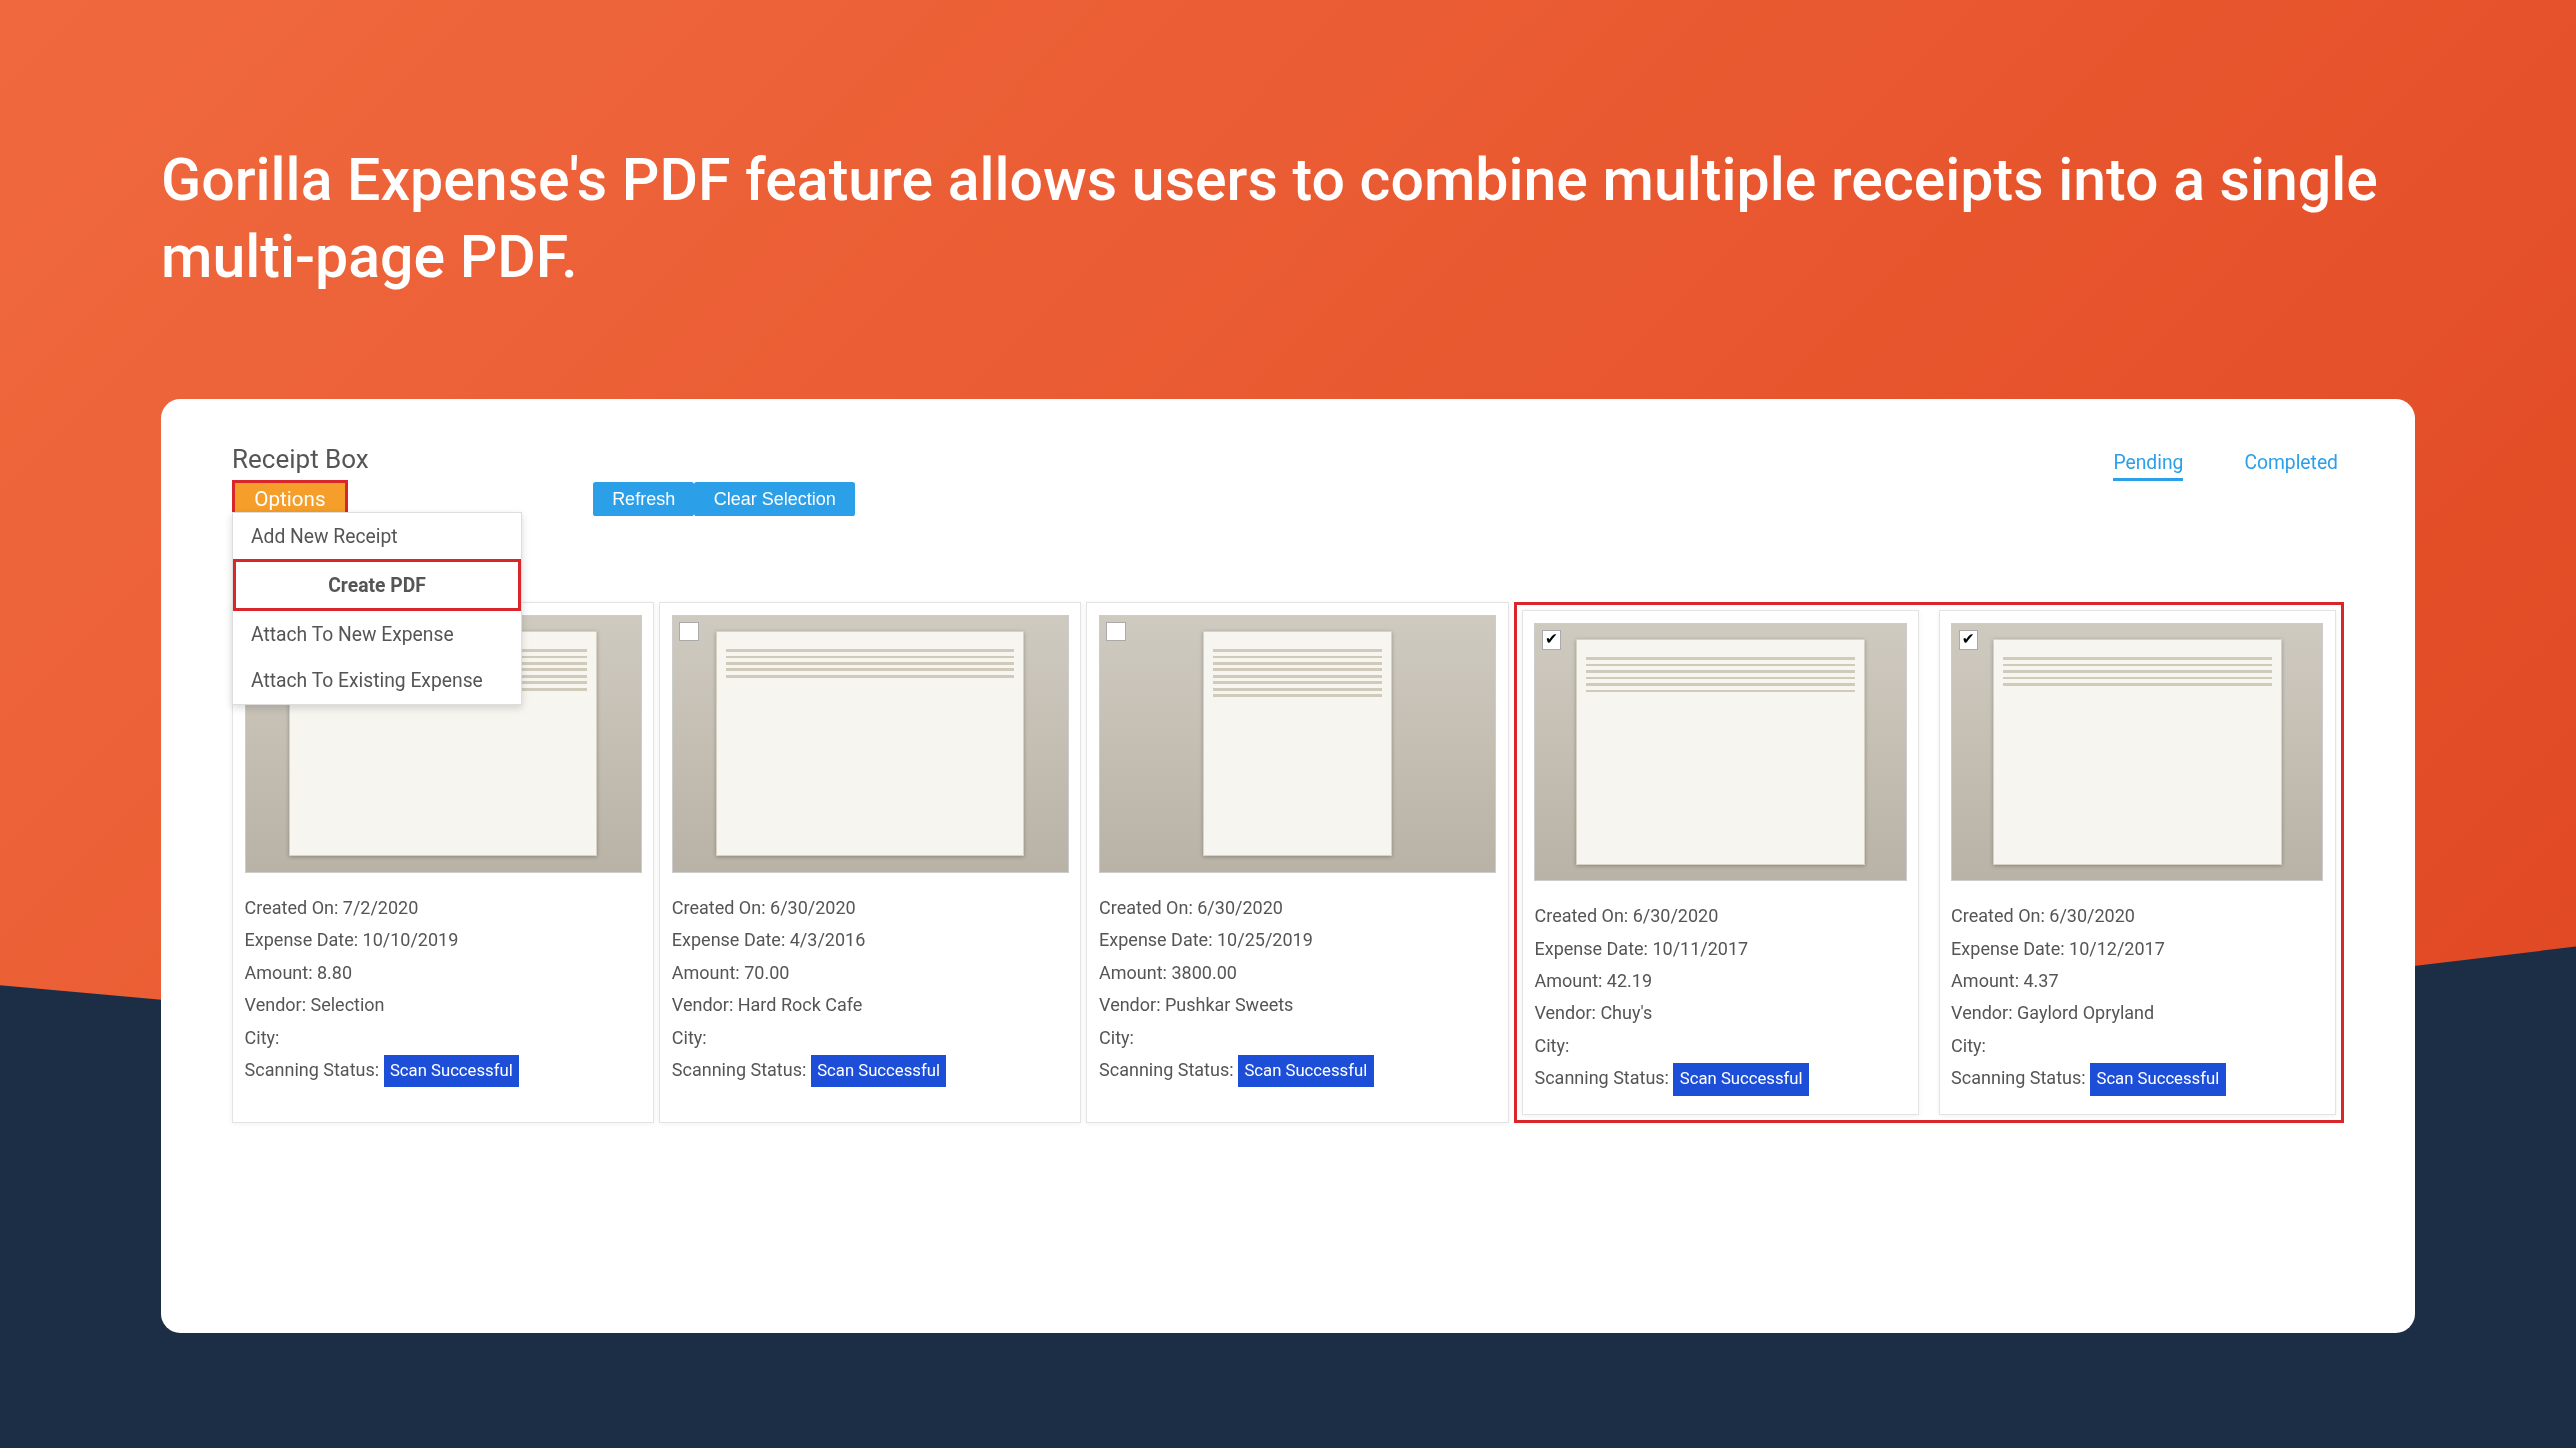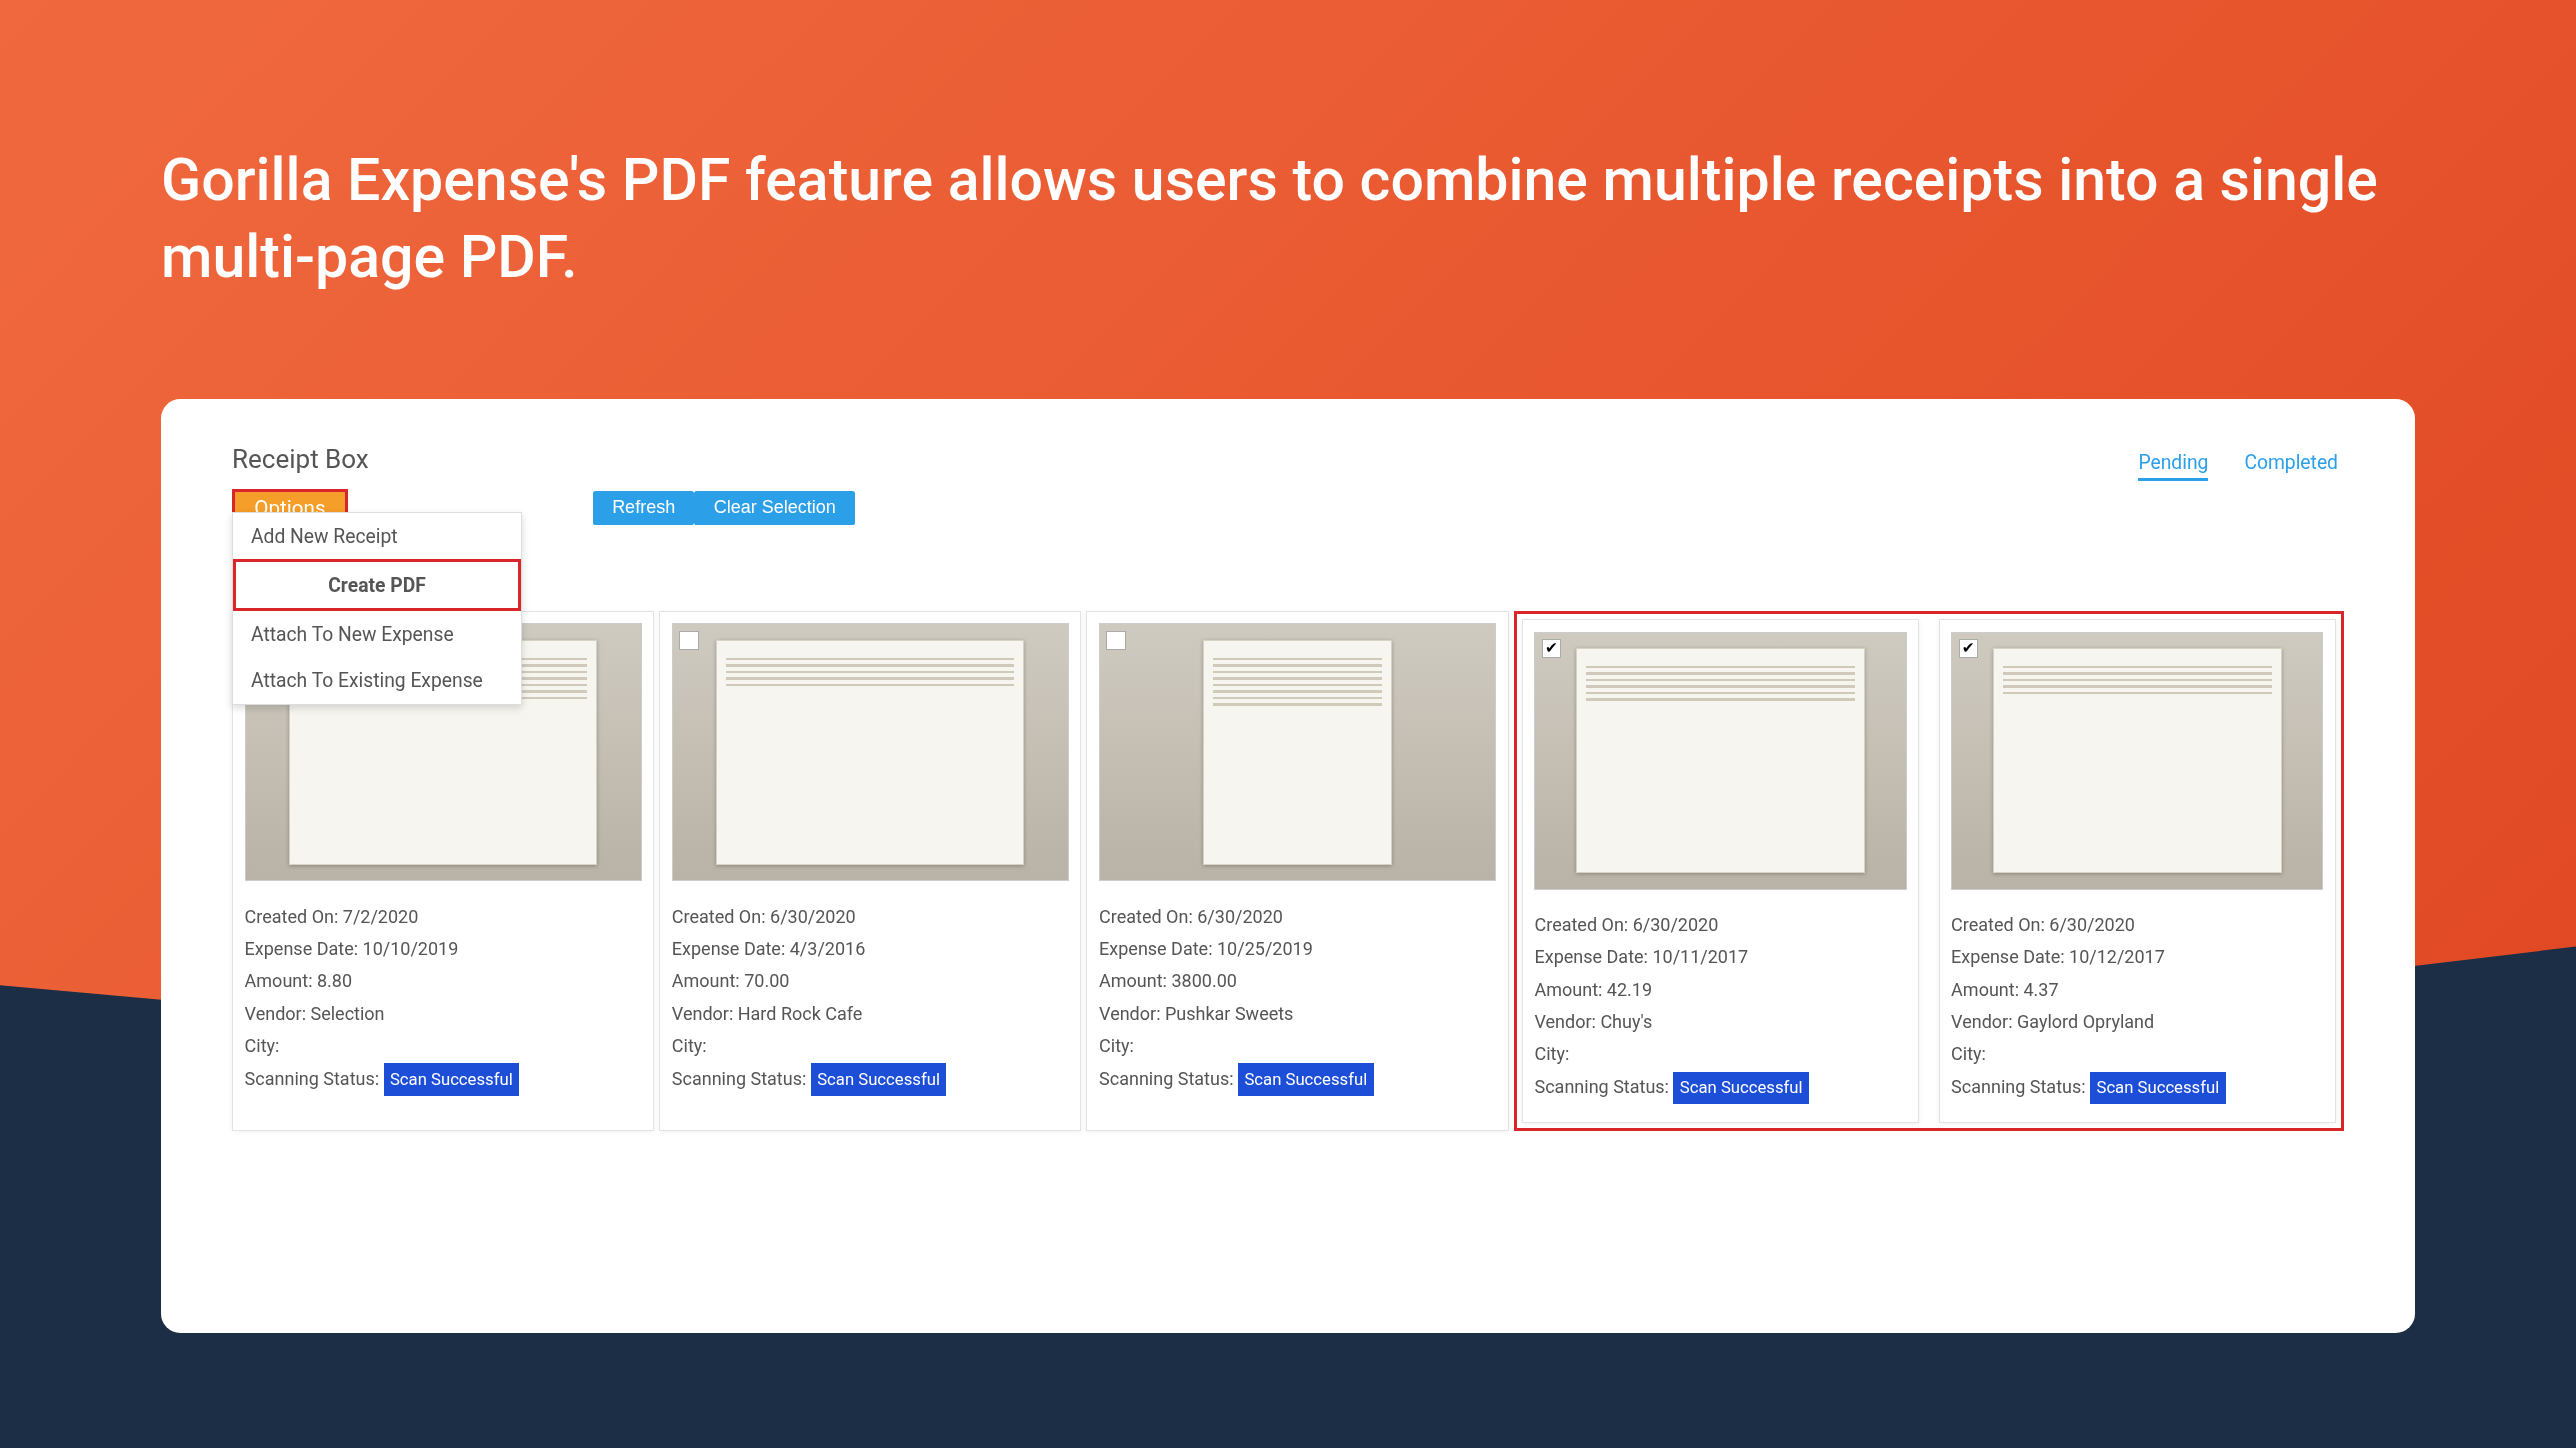--- a/index.html
+++ b/index.html
@@ -54,32 +54,32 @@
   top: 113px;
   left: 71px;
   z-index: 10;
 }
 .dropdown-item {
   padding: 11.6px 18px;
   font-size: 19.3px;
   color: #555;
 }
 .dropdown-item.hl { border: 3.2px solid #d8262a; font-weight: 700; text-align: center; }
-.top-row { display: flex; align-items: center; margin-top: 15px; }
+.top-row { display: flex; align-items: center; margin-top: 6px; }
 .action-btn {
   background: #2b9fe8;
   color: #fff;
   border: none;
   font-size: 18px;
   padding: 6.4px 19.3px;
   border-radius: 2.6px;
 }
 .tabs {
   position: absolute; top: 52px; right: 77px;
-  display: flex; gap: 36px;
+  display: flex; gap: 61px;
   font-size: 19.3px;
 }
 .tab { color: #2b9fe8; padding-bottom: 3.9px; }
 .tab.active { border-bottom: 3.2px solid #2b9fe8; }
 .cards {
   display: flex;
   gap: 5px;
   margin-top: 84px;
 }
 .card {

